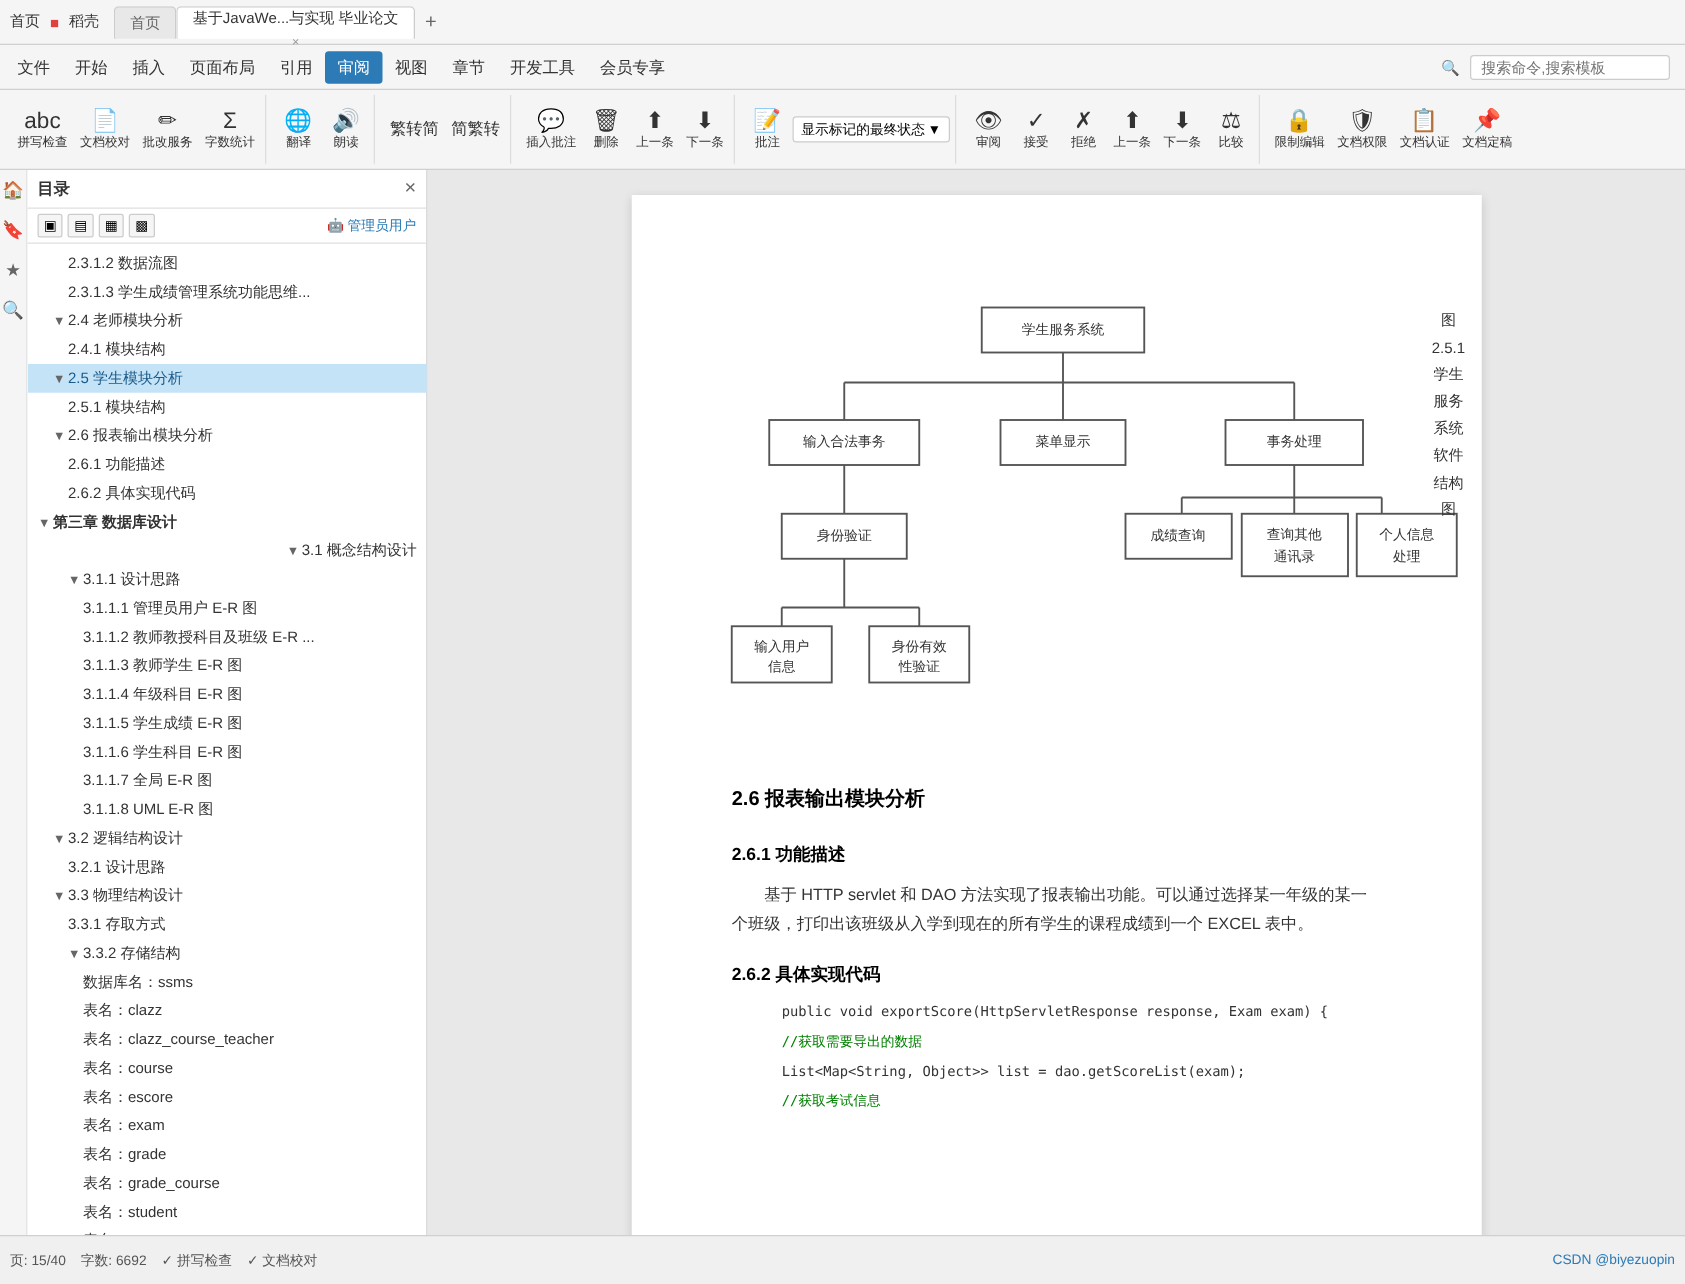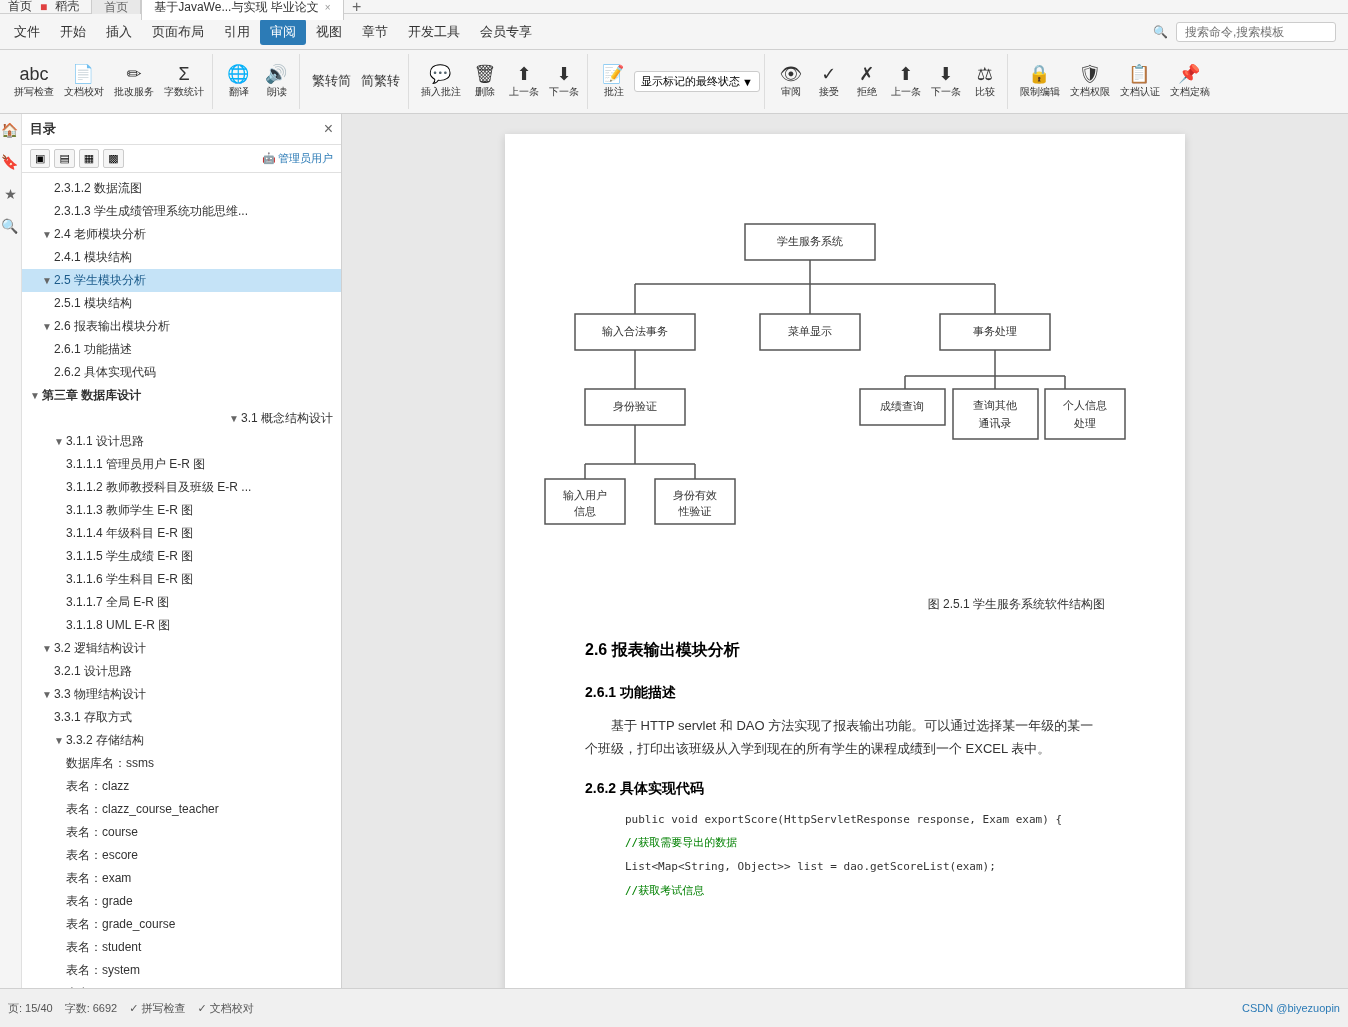--- a/index.html
+++ b/index.html
@@ -1,24 +1,24 @@
 <!DOCTYPE html>
 <html><head>
   <meta charset="utf-8">
   <style>
     * { margin: 0; padding: 0; box-sizing: border-box; }
     body { font-family: 'Microsoft YaHei', SimSun, Arial, sans-serif; font-size: 12px; background: #f0f0f0; width: 1348px; height: 1027px; overflow: hidden; display: flex; flex-direction: column; }
 
     
-    .title-bar { height: 14px; background: #f5f5f5; display: flex; align-items: center; border-bottom: 1px solid #d0d0d0; }
+    .title-bar { height: 36px; background: #f5f5f5; display: flex; align-items: center; border-bottom: 1px solid #d0d0d0; }
     .title-bar-left { display: flex; align-items: center; padding: 0 8px; gap: 8px; font-size: 12px; color: #333; }
     .title-bar-left span { cursor: pointer; }
     .tabs-area { display: flex; align-items: flex-end; flex: 1; padding-left: 4px; }
     .tab { height: 26px; padding: 0 12px; display: flex; align-items: center; gap: 6px; background: #fff; border: 1px solid #ccc; border-bottom: none; border-radius: 4px 4px 0 0; font-size: 12px; cursor: pointer; color: #333; }
-    .tab.active { background: #fff; z-index: 2; }
+    .tab.active { background: #fff; z-index: 2; flex-direction: column; }
     .tab .tab-close { color: #999; font-size: 10px; }
     .tab-inactive { background: #e8e8e8; color: #666; }
     .tab-add { width: 26px; height: 26px; display: flex; align-items: center; justify-content: center; cursor: pointer; font-size: 16px; color: #666; }
 
     
     .menu-bar { height: 36px; background: #f5f5f5; display: flex; align-items: center; border-bottom: 1px solid #d0d0d0; padding: 0 4px; }
     .menu-item { padding: 4px 10px; cursor: pointer; font-size: 13px; color: #333; border-radius: 3px; }
     .menu-item.active { background: #2c7bb6; color: white; border-radius: 3px; }
     .menu-search { margin-left: auto; display: flex; align-items: center; gap: 8px; padding-right: 8px; }
     .menu-search input { border: 1px solid #ccc; padding: 2px 8px; border-radius: 3px; font-size: 12px; width: 160px; color: #999; }
@@ -62,21 +62,21 @@
 
     
     .doc-content { font-size: 13px; color: #333; line-height: 1.8; }
     .doc-section-title { font-size: 16px; font-weight: bold; color: #000; margin: 20px 0 10px 0; }
     .doc-subsection-title { font-size: 14px; font-weight: bold; color: #000; margin: 16px 0 8px 0; }
     .doc-para { text-indent: 2em; margin-bottom: 8px; }
     .doc-code { font-family: Consolas, monospace; font-size: 11px; color: #333; margin: 4px 0 4px 40px; }
     .doc-code-comment { color: #008000; }
 
     
-    .diagram-container { display: flex; flex-direction: column; align-items: flex-end; margin: 20px 0; }
+    .diagram-container { display: flex; flex-direction: row; align-items: flex-start; margin: 20px 0; }
     .diagram-caption { font-size: 12px; color: #333; margin-top: 10px; text-align: center; }
 
     
     .status-bar { height: 39px; background: #f0f0f0; border-top: 1px solid #d0d0d0; display: flex; align-items: center; padding: 0 8px; font-size: 11px; color: #555; gap: 12px; }
     .status-right { margin-left: auto; color: #2c7bb6; }
 
     
     .diagram-svg { overflow: visible; }
     .node-rect { fill: white; stroke: #555; stroke-width: 1.5; }
     .node-text { font-size: 11px; fill: #333; text-anchor: middle; dominant-baseline: middle; font-family: 'Microsoft YaHei', SimSun, Arial, sans-serif; }

